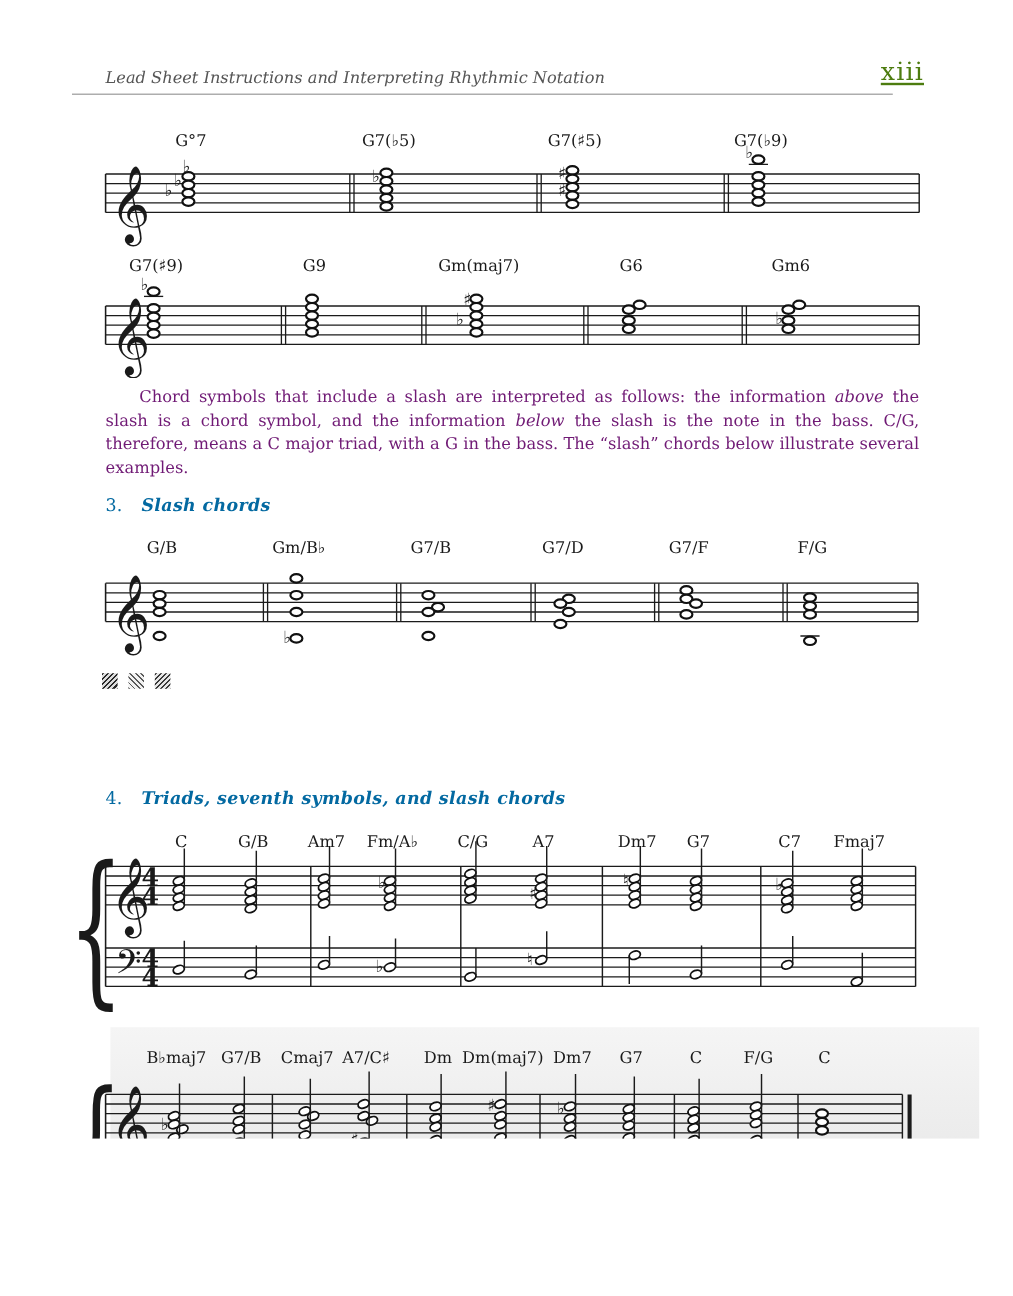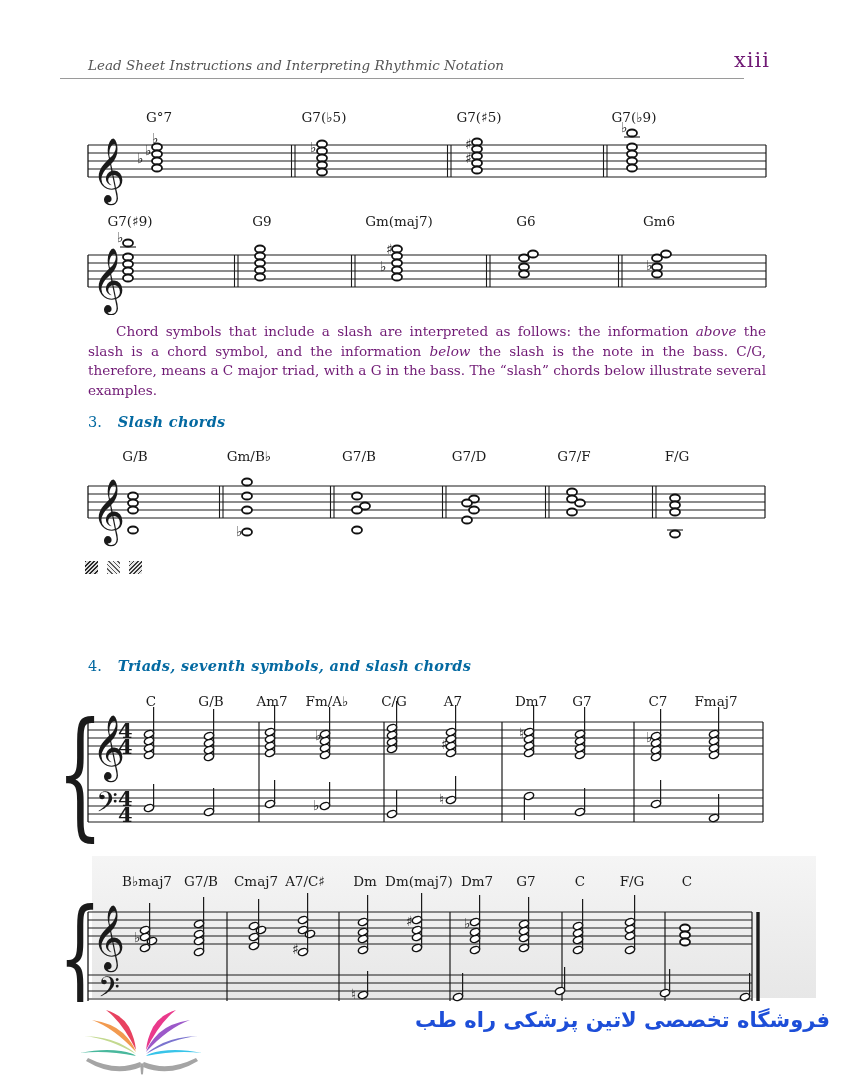--- a/index.html
+++ b/index.html
@@ -1,19 +1,19 @@
 <!DOCTYPE html>
 <html><head>
 <meta charset="utf-8">
 <style>
   html,body{margin:0;padding:0;background:#ffffff;}
-  .page{position:relative;width:844px;height:1080px;background:#ffffff;overflow:hidden;
+  .page{position:relative;width:844px;height:949px;background:#ffffff;overflow:hidden;
         font-family:"DejaVu Serif",serif;color:#2b2b2b;}
   .hdr-title{position:absolute;left:88px;top:57px;font-style:italic;font-size:13.5px;color:#555;}
-  .hdr-page{position:absolute;right:74px;top:48px;font-size:21px;color:#701a75;letter-spacing:1px;}
+  .hdr-page{position:absolute;right:74px;top:48px;font-size:21px;color:#4d7c0f;letter-spacing:1px;text-decoration:underline;}
   .hdr-rule{position:absolute;left:60px;top:78px;width:684px;height:1px;background:#9a9a9a;}
   .sys{position:absolute;left:0;}
   .body-text{position:absolute;font-size:13.6px;line-height:19.5px;text-align:justify;color:#701a75;margin:0;}
   .indent{text-indent:28px;}
   .heading{position:absolute;font-size:14.5px;color:#0369a1;}
   .heading .num{font-style:normal;margin-right:16px;}
   .heading .ttl{font-style:italic;font-weight:bold;letter-spacing:.3px;}
   .hatchrow{position:absolute;left:85px;top:561px;}
   .hatch{display:inline-block;width:13px;height:13px;margin-right:9px;vertical-align:top;}
   .h1{background:repeating-linear-gradient(135deg,#2a2a2a 0 1.4px,#dcdcdc 1.4px 3px);}

